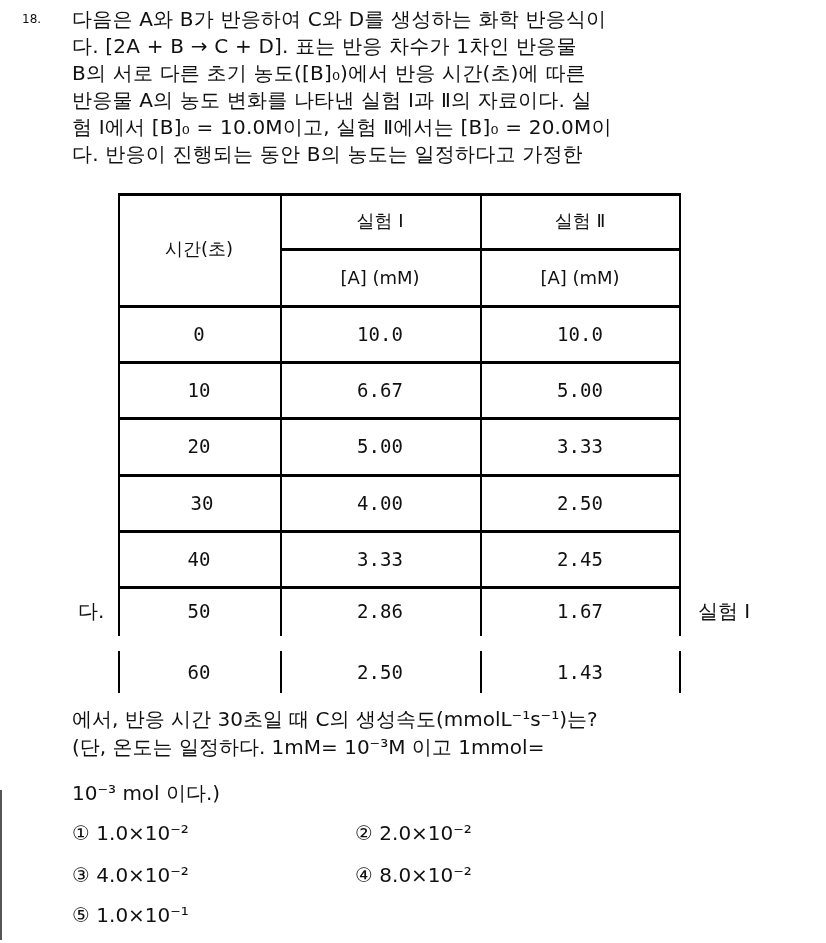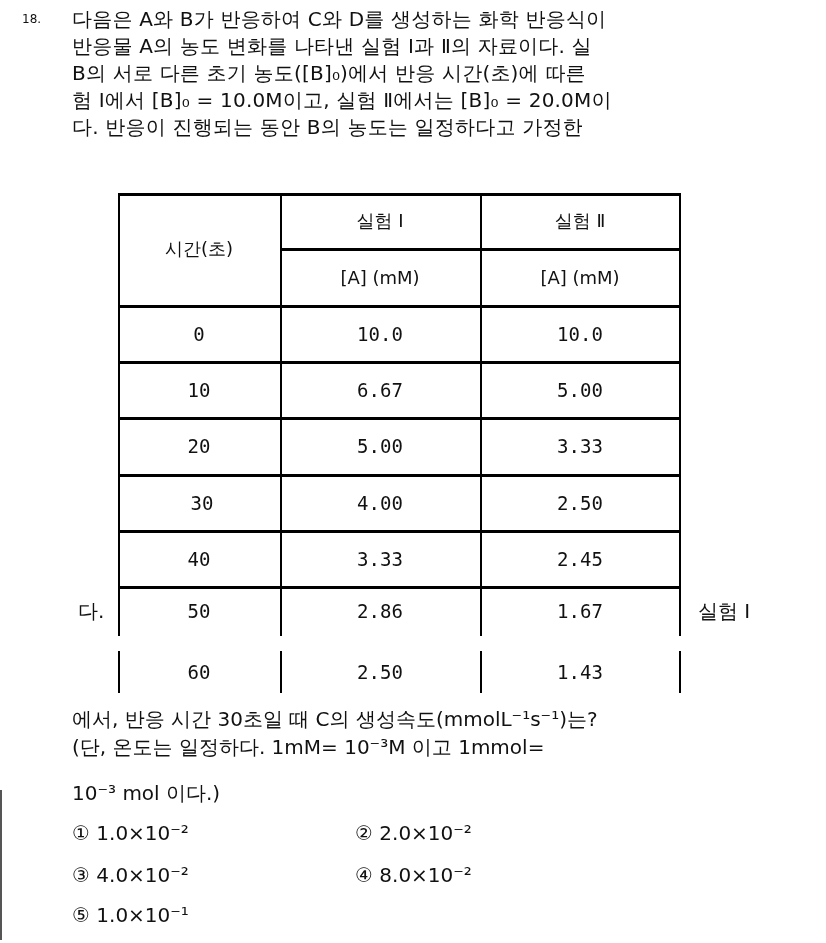--- a/index.html
+++ b/index.html
@@ -32,22 +32,23 @@
     .tail { left: 72px; font-size: 20px; line-height: 27px; }
     .opt { font-size: 20px; line-height: 30px; }
     .left-rule { position: absolute; left: 0px; top: 790px; width: 2px; height: 150px; background: #555; }
   </style>
 </head>
 <body>
 
 <div class="abs q-num">18.</div>
 <div class="abs q-body q-line">
   <div>다음은 A와 B가 반응하여 C와 D를 생성하는 화학 반응식이</div>
+  <div>다. [2A + B → C + D]. 표는 반응 차수가 1차인 반응물</div>
+  <div>B의 서로 다른 초기 농도([B]₀)에서 반응 시간(초)에 따른</div>
   <div>반응물 A의 농도 변화를 나타낸 실험 Ⅰ과 Ⅱ의 자료이다. 실</div>
-  <div>B의 서로 다른 초기 농도([B]₀)에서 반응 시간(초)에 따른</div>
   <div>험 Ⅰ에서 [B]₀ = 10.0M이고, 실험 Ⅱ에서는 [B]₀ = 20.0M이</div>
   <div>다. 반응이 진행되는 동안 B의 농도는 일정하다고 가정한</div>
 </div>
 
 <div class="tbl-wrap">
 
   <div class="line-h" style="left:0;top:0;width:563px;"></div>
   <div class="line-h" style="left:162px;top:55px;width:401px;"></div>
   <div class="line-h" style="left:0;top:112px;width:563px;"></div>
   <div class="line-h" style="left:0;top:168px;width:563px;"></div>

